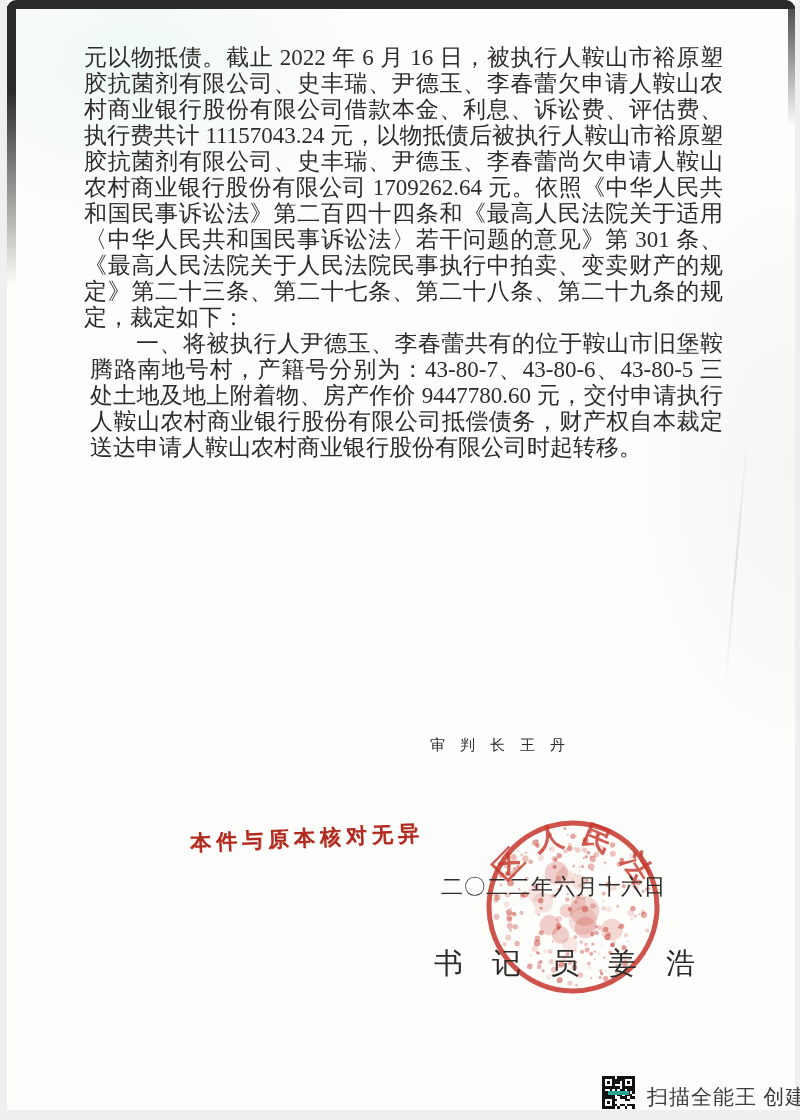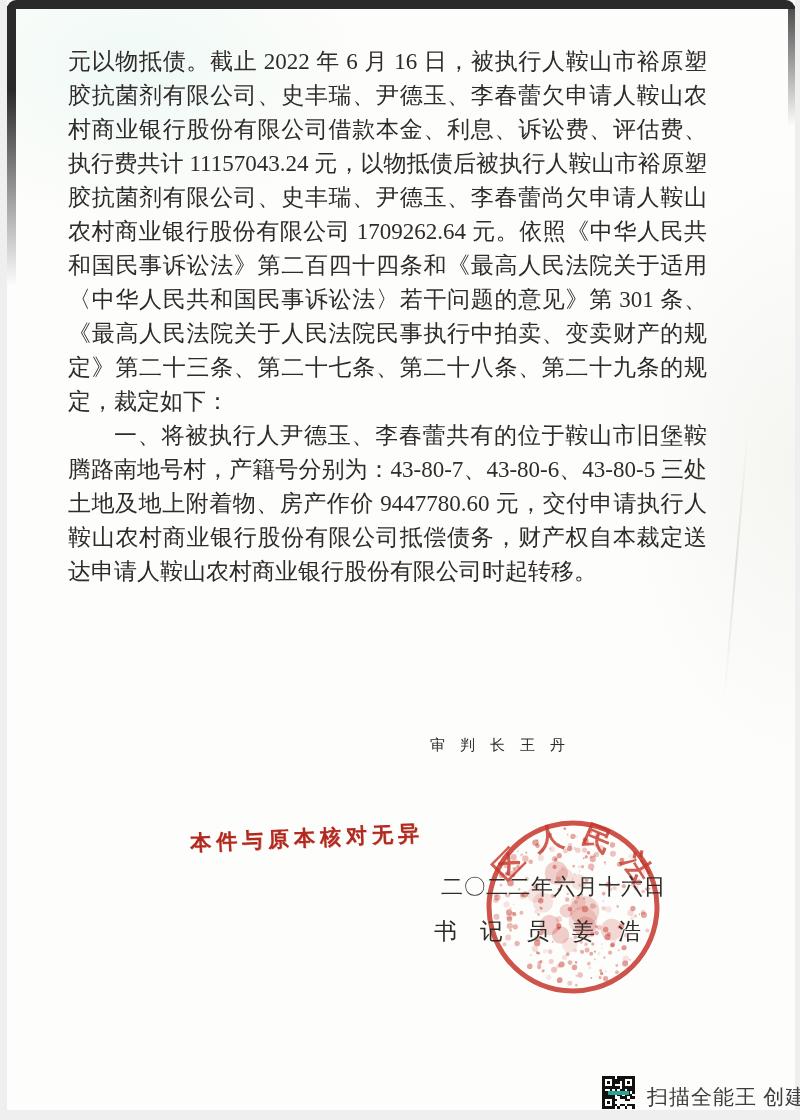--- a/index.html
+++ b/index.html
@@ -30,40 +30,40 @@
     position:absolute;right:0;top:6px;width:7px;height:120px;
     background:linear-gradient(rgba(42,42,42,0.85), rgba(42,42,42,0));
   }
   .crease{
     position:absolute;left:728px;top:430px;width:2px;height:270px;
     background:linear-gradient(rgba(0,0,0,0), rgba(120,120,112,0.20) 50%, rgba(0,0,0,0));
     transform:rotate(5deg);
   }
   
   .body-text{
-    position:absolute;left:61px;top:45px;width:639px;z-index:3;
-    font-size:23px;line-height:34px;color:var(--body_text,#2e2b28);
+    position:absolute;left:77px;top:45px;width:639px;z-index:3;
+    font-size:23px;line-height:26px;color:var(--body_text,#2e2b28);
     text-align:justify;
   }
   .body-text p{margin:0;}
-  .body-text p.indent{text-indent:2em;}
+  .body-text p.indent{text-indent:2em;margin-left:6px;}
   
   .sig-block{
     position:absolute;left:423px;top:727px;z-index:3;
     font-size:15px;line-height:37px;color:var(--body_text,#2e2b28);
     white-space:nowrap;
   }
   .date-line{
     position:absolute;left:434px;top:872px;z-index:3;
     font-size:22px;letter-spacing:0.5px;color:var(--body_text,#2e2b28);
     white-space:nowrap;
   }
   .clerk-line{
-    position:absolute;left:427px;top:916px;z-index:3;
-    font-size:23px;color:var(--body_text,#2e2b28);
+    position:absolute;left:427px;top:944px;z-index:3;
+    font-size:29px;color:var(--body_text,#2e2b28);
     white-space:nowrap;
   }
   
   .verify-stamp{
     position:absolute;left:183px;top:824px;z-index:3;
     font-size:21px;font-weight:bold;letter-spacing:5px;
     color:var(--stamp_red,#b22a1f);
     transform:rotate(-2.5deg);
     text-shadow:0.5px 0.5px 0 rgba(178,42,31,0.45);
     white-space:nowrap;

